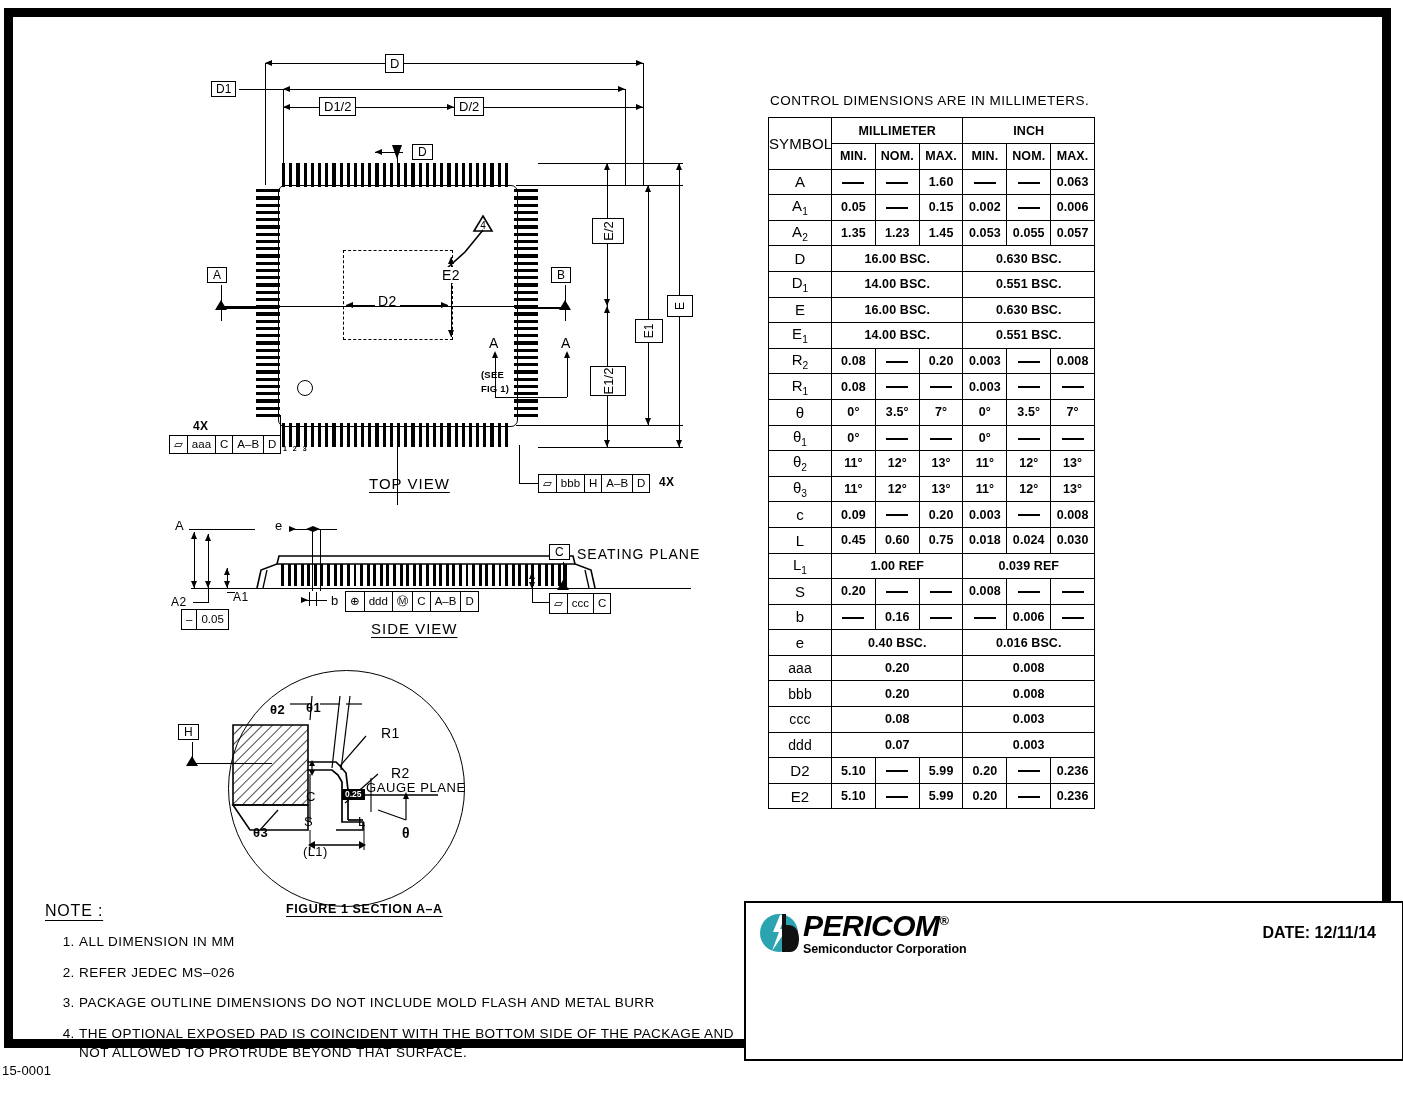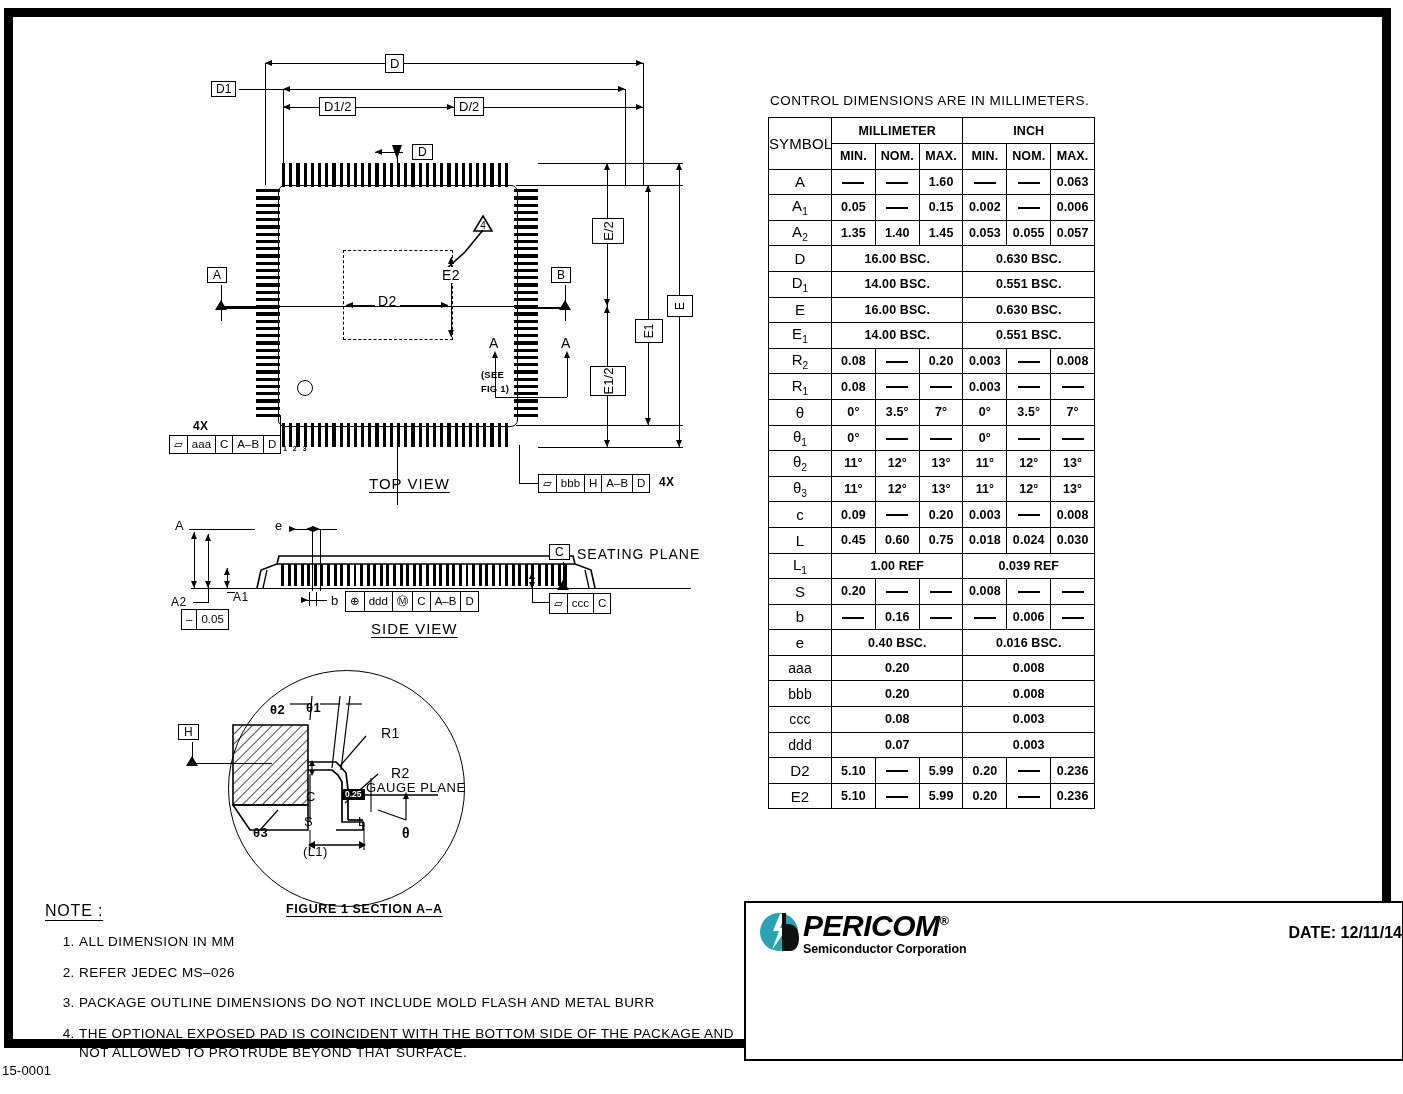--- a/index.html
+++ b/index.html
@@ -78,29 +78,29 @@
   
   #title-block{position:absolute;left:731px;top:884px;width:660px;height:160px;
                border:2.5px solid #000;box-sizing:border-box;background:#fff;
                display:flex;flex-direction:column;}
   .tb-row{display:flex;border-bottom:2.5px solid #000;box-sizing:border-box;}
   .tb-row:last-child{border-bottom:none;}
   .tb-logo-row{height:60px;align-items:center;}
   .tb-text{font-size:15px;font-weight:700;padding:0 8px;letter-spacing:.1px;
            display:flex;align-items:center;}
   .tb-r2,.tb-r3,.tb-r4{height:33px;}
-  .logo-wrap{display:flex;padding-left:14px;flex:1;}
+  .logo-wrap{display:flex;align-items:center;padding-left:14px;flex:1;}
   .logo-mark{position:relative;width:40px;height:42px;margin-right:3px;}
   .logo-circle{position:absolute;left:0;top:2px;width:38px;height:38px;
                border-radius:50%;background:#2ba3b0;}
   .logo-txt{display:flex;flex-direction:column;line-height:1;}
   .logo-name{font-size:30px;font-weight:800;font-style:italic;letter-spacing:-.5px;}
   .logo-name sup{font-size:.42em;vertical-align:super;}
   .logo-sub{font-size:12.5px;font-weight:700;letter-spacing:-.1px;margin-top:2px;}
-  .tb-date{font-size:16px;font-weight:700;padding-right:0;
+  .tb-date{font-size:16px;font-weight:700;padding-right:26px;
            display:flex;align-items:center;}
   .spacer{flex:1;}
 </style>
 </head>
 <body>
 
 <div id="frame">
 
   <div id="topview">
 
@@ -605,21 +605,21 @@
           <td>0.05</td>
           <td><span class="dash"></span></td>
           <td>0.15</td>
           <td>0.002</td>
           <td><span class="dash"></span></td>
           <td>0.006</td>
         </tr>
         <tr>
           <td class="sym">A<sub>2</sub></td>
           <td>1.35</td>
-          <td>1.40</td>
+          <td>1.23</td>
           <td>1.45</td>
           <td>0.053</td>
           <td>0.055</td>
           <td>0.057</td>
         </tr>
         <tr>
           <td class="sym">D</td>
           <td colspan="3">16.00  BSC.</td>
           <td colspan="3">0.630  BSC.</td>
         </tr>

